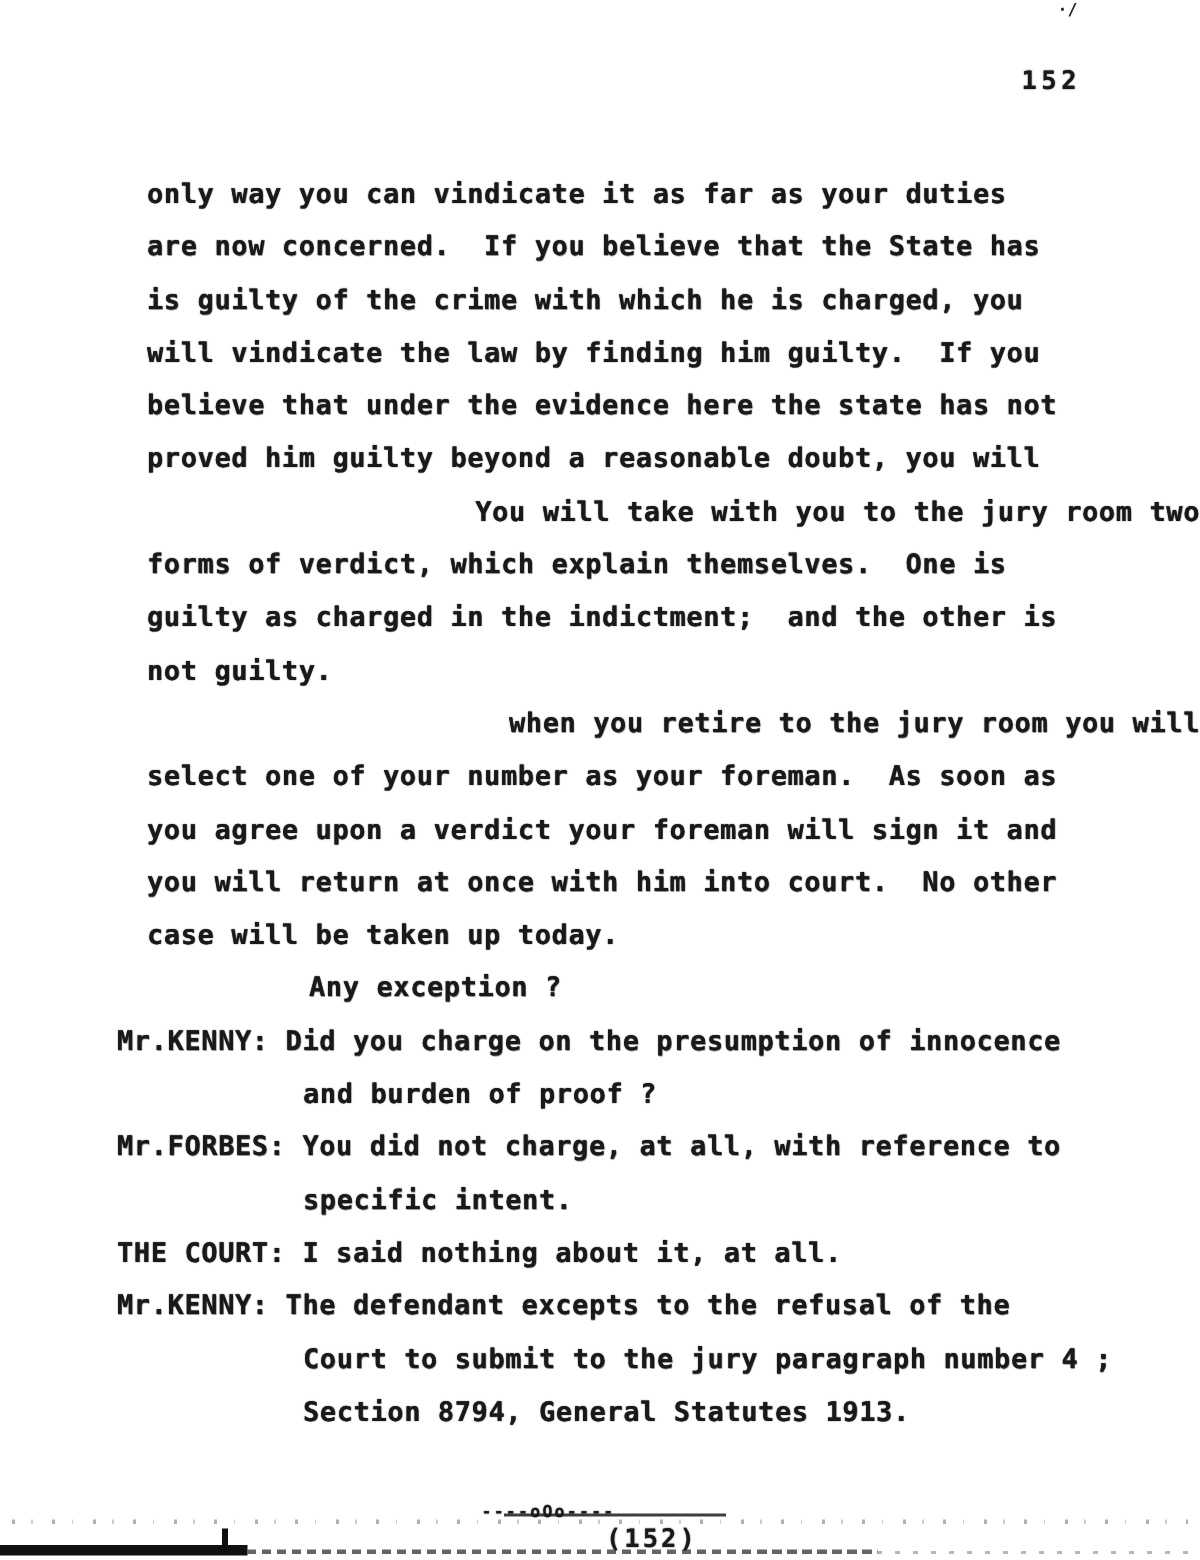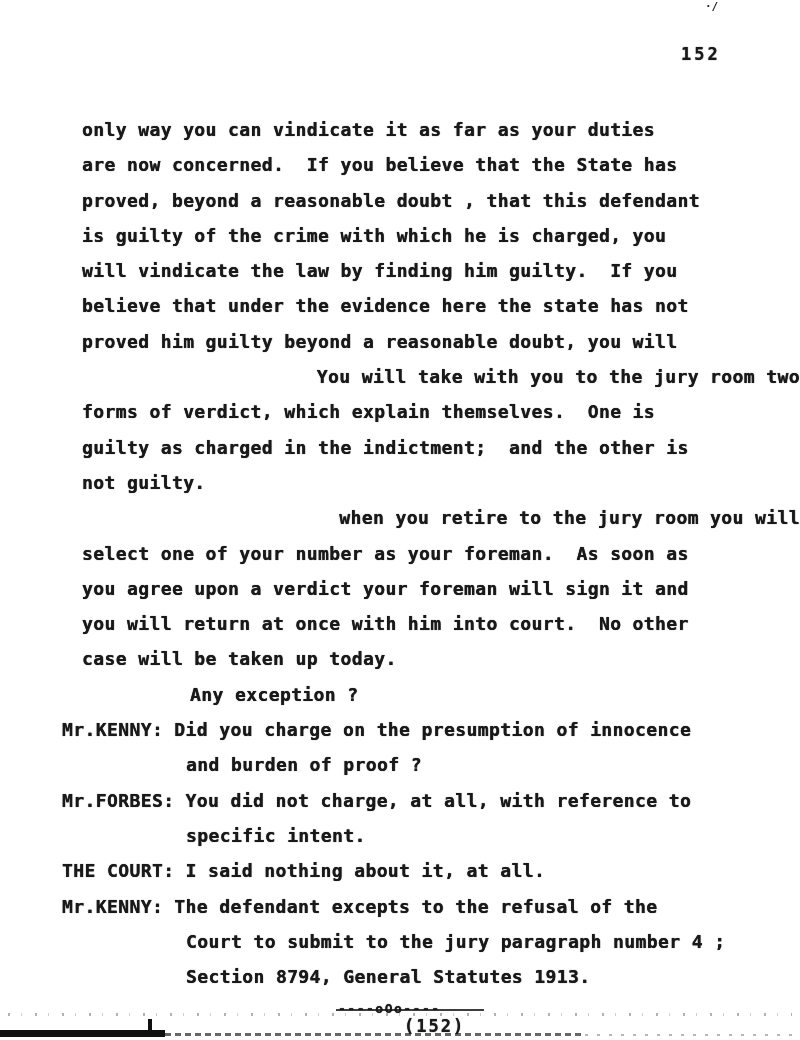--- a/index.html
+++ b/index.html
@@ -21,21 +21,21 @@
     top: 44px;
     left: 681px;
     font-size: 17px;
     font-weight: 700;
     letter-spacing: 3px;
     text-shadow: 0 0 1px rgba(0,0,0,0.85);
   }
   .doc {
     position: absolute;
     top: 112px;
-    left: 0;
+    left: 16px;
     right: 0;
   }
   .line {
     height: 35.3px;
     line-height: 35.3px;
     font-size: 18px;
     font-weight: 700;
     letter-spacing: 0.4px;
     white-space: pre;
     text-shadow: 0 0 0.8px rgba(10,10,10,0.9), 0.4px 0.4px 0 rgba(20,20,20,0.35);
@@ -52,22 +52,22 @@
     top: 1009px;
     left: 336px;
     width: 148px;
     height: 2px;
     background: #1c1c1c;
     opacity: 0.85;
   }
   .separator {
     position: absolute;
     top: 1001px;
-    left: 338px;
-    font-size: 13px;
+    left: 321px;
+    font-size: 11px;
     font-weight: 700;
     letter-spacing: 1.5px;
     white-space: pre;
     text-shadow: 0 0 1px rgba(0,0,0,0.8);
     text-align: center;
   }
   .footer-page-ref {
     position: absolute;
     top: 1016px;
     left: 404px;
@@ -137,21 +137,20 @@
 
 <div class="page">
 
   <span class="top-artifact">·/</span>
 
   <div class="page-number">152</div>
 
   <div class="doc">
     <div class="line ind-body">only way you can vindicate it as far as your duties</div>
     <div class="line ind-body">are now concerned.  If you believe that the State has</div>
-    <div class="line ind-body">proved, beyond a reasonable doubt , that this defendant</div>
     <div class="line ind-body">is guilty of the crime with which he is charged, you</div>
     <div class="line ind-body">will vindicate the law by finding him guilty.  If you</div>
     <div class="line ind-body">believe that under the evidence here the state has not</div>
     <div class="line ind-body">proved him guilty beyond a reasonable doubt, you will</div>
     <div class="line ind-para">You will take with you to the jury room two</div>
     <div class="line ind-body">forms of verdict, which explain themselves.  One is</div>
     <div class="line ind-body">guilty as charged in the indictment;  and the other is</div>
     <div class="line ind-body">not guilty.</div>
     <div class="line ind-para">when you retire to the jury room you will</div>
     <div class="line ind-body">select one of your number as your foreman.  As soon as</div>

